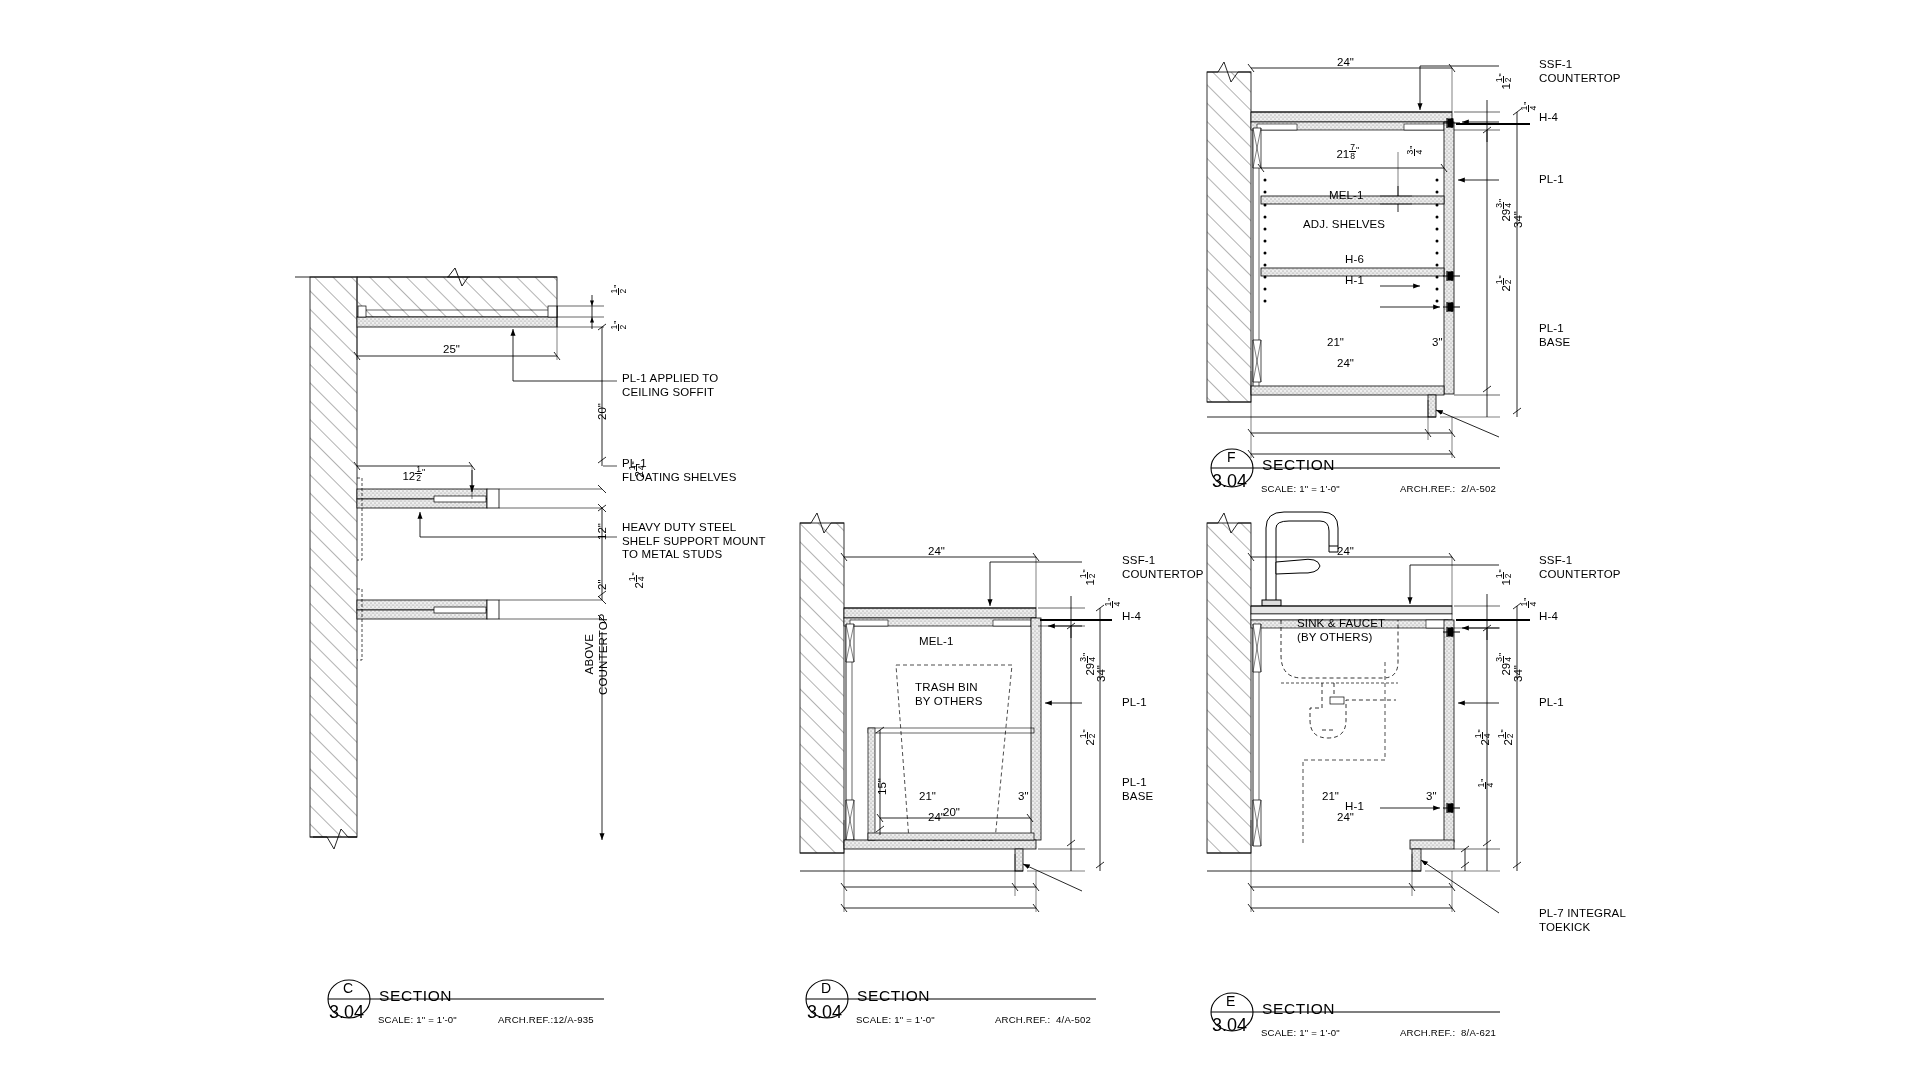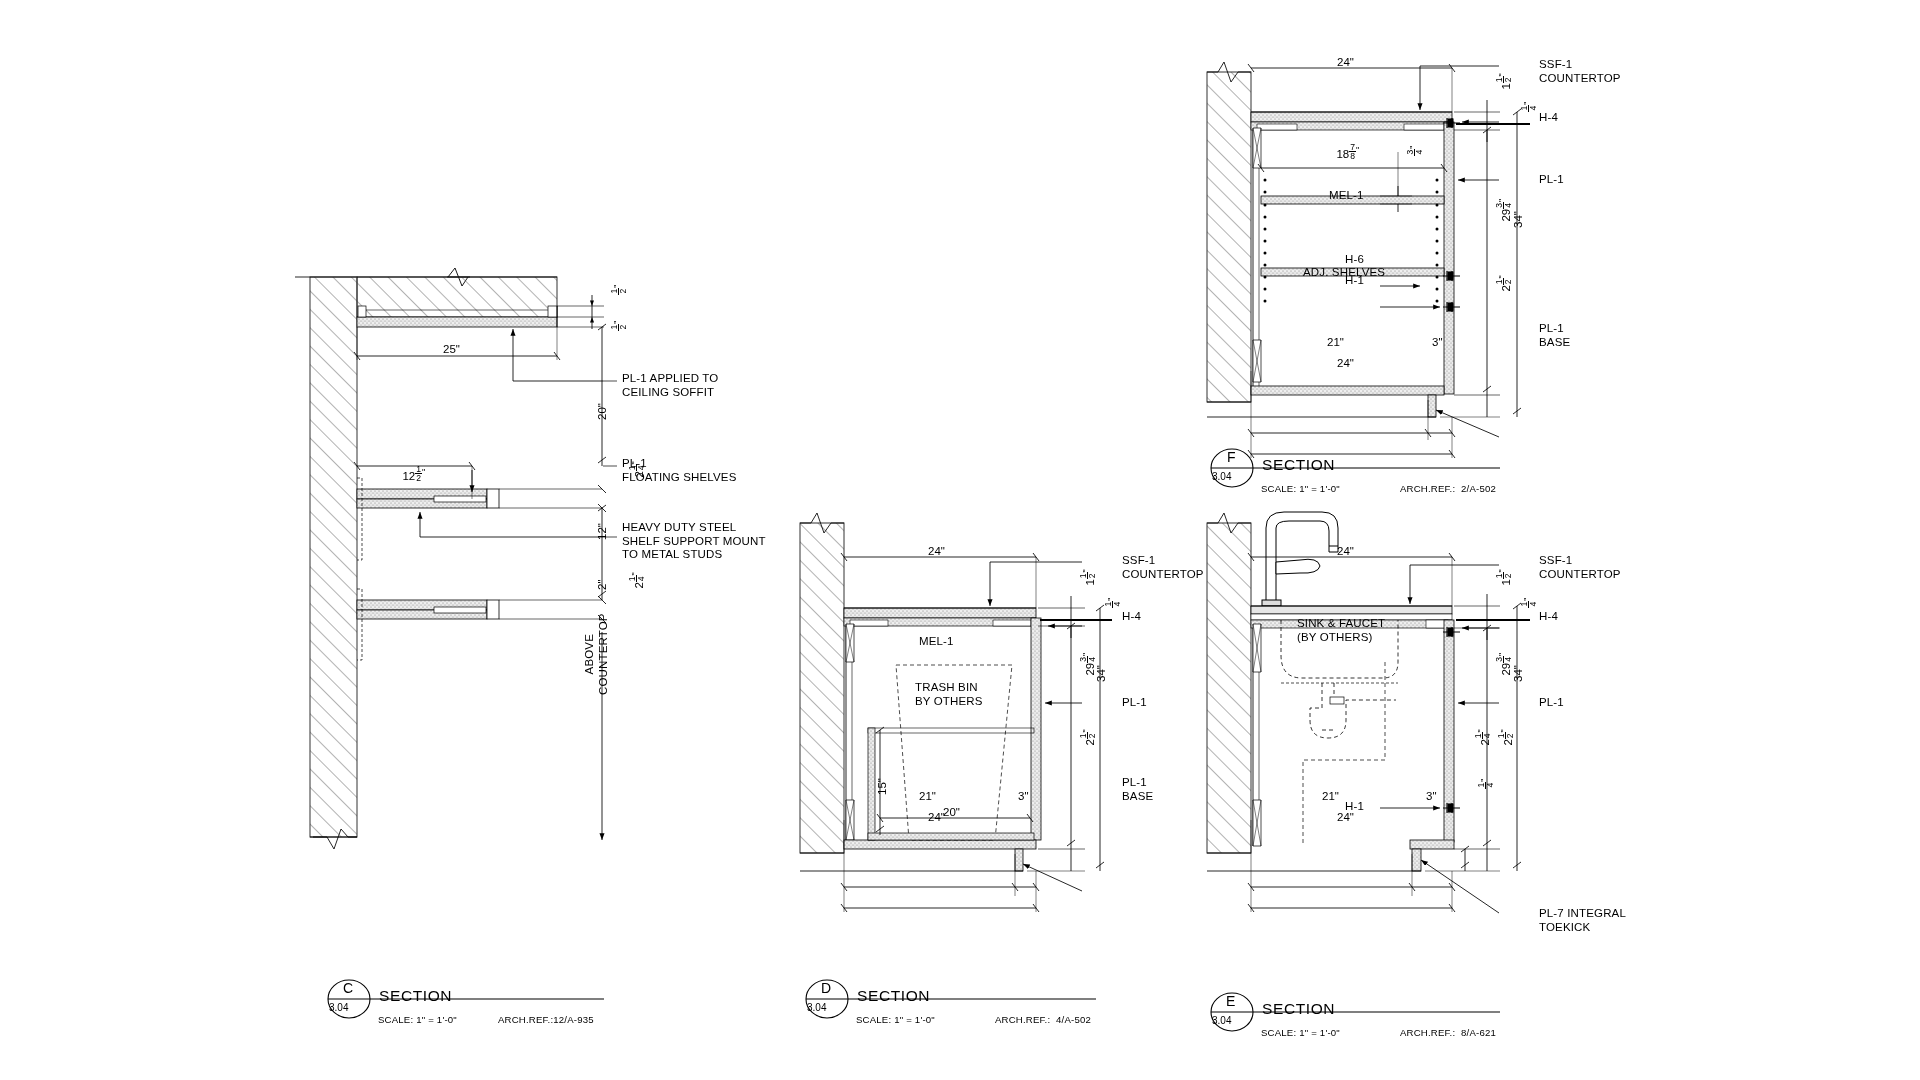--- a/index.html
+++ b/index.html
@@ -7,21 +7,21 @@
        font-family:"Liberation Sans", sans-serif;color:#000;}
   .sheet{position:absolute;left:0;top:0;width:1920px;height:1080px;}
   svg.draw{position:absolute;left:0;top:0;width:1920px;height:1080px;}
   .txt{position:absolute;white-space:pre;line-height:1.18;}
   .lbl{font-size:11.5px;letter-spacing:.15px;}
   .dim{font-size:11.5px;}
   .vert{transform-origin:left top;}
   .ttl-sec{font-size:15.5px;letter-spacing:.6px;}
   .ttl-sub{font-size:9.6px;letter-spacing:.2px;}
   .ttl-let{font-size:14px;}
-  .ttl-num{font-size:10px;}
+  .ttl-num{font-size:18px;}
   .frac{display:inline-block;vertical-align:-0.32em;text-align:center;font-size:8.6px;line-height:1.0;position:relative;top:-1px;}
   .frac .n{display:block;border-bottom:1px solid #000;padding:0 1px;}
   .frac .d{display:block;padding:0 1px;}
   .fr-in{display:inline-block;position:relative;}
   .q{font-size:9px;vertical-align:super;}
 </style>
 </head>
 <body>
 
 <div class="sheet">
@@ -458,28 +458,28 @@
 <div class="txt lbl" style="left:1539px;top:58px;white-space:pre-line;">SSF-1
 COUNTERTOP</div>
 <div class="txt dim vert" style="left:1482px;top:96px;transform:rotate(-90deg);">
   <span>1</span><span class="fr-in"><span class="frac"><span class="n">1</span><span class="d">2</span></span><span class="q">"</span></span>
 </div>
 <div class="txt dim vert" style="left:1507px;top:118px;transform:rotate(-90deg);">
   <span class="fr-in"><span class="frac"><span class="n">1</span><span class="d">4</span></span><span class="q">"</span></span>
 </div>
 <div class="txt lbl" style="left:1539px;top:111px;">H-4</div>
 <div class="txt dim" style="left:1330px;top:130px;">
-  <span>18</span><span class="fr-in"><span class="frac"><span class="n">7</span><span class="d">8</span></span><span class="q">"</span></span>
+  <span>21</span><span class="fr-in"><span class="frac"><span class="n">7</span><span class="d">8</span></span><span class="q">"</span></span>
 </div>
 <div class="txt dim vert" style="left:1393px;top:162px;transform:rotate(-90deg);">
   <span class="fr-in"><span class="frac"><span class="n">3</span><span class="d">4</span></span><span class="q">"</span></span>
 </div>
 <div class="txt lbl" style="left:1539px;top:173px;">PL-1</div>
 <div class="txt lbl" style="left:1329px;top:189px;">MEL-1</div>
-<div class="txt lbl" style="left:1303px;top:218px;margin-top:48px;">ADJ. SHELVES</div>
+<div class="txt lbl" style="left:1303px;top:218px;">ADJ. SHELVES</div>
 <div class="txt lbl" style="left:1345px;top:253px;">H-6</div>
 <div class="txt lbl" style="left:1345px;top:274px;">H-1</div>
 <div class="txt dim vert" style="left:1482px;top:228px;transform:rotate(-90deg);">
   <span>29</span><span class="fr-in"><span class="frac"><span class="n">3</span><span class="d">4</span></span><span class="q">"</span></span>
 </div>
 <div class="txt dim vert" style="left:1512px;top:228px;transform:rotate(-90deg);">34"</div>
 <div class="txt dim vert" style="left:1482px;top:298px;transform:rotate(-90deg);">
   <span>2</span><span class="fr-in"><span class="frac"><span class="n">1</span><span class="d">2</span></span><span class="q">"</span></span>
 </div>
 <div class="txt lbl" style="left:1539px;top:322px;white-space:pre-line;">PL-1

